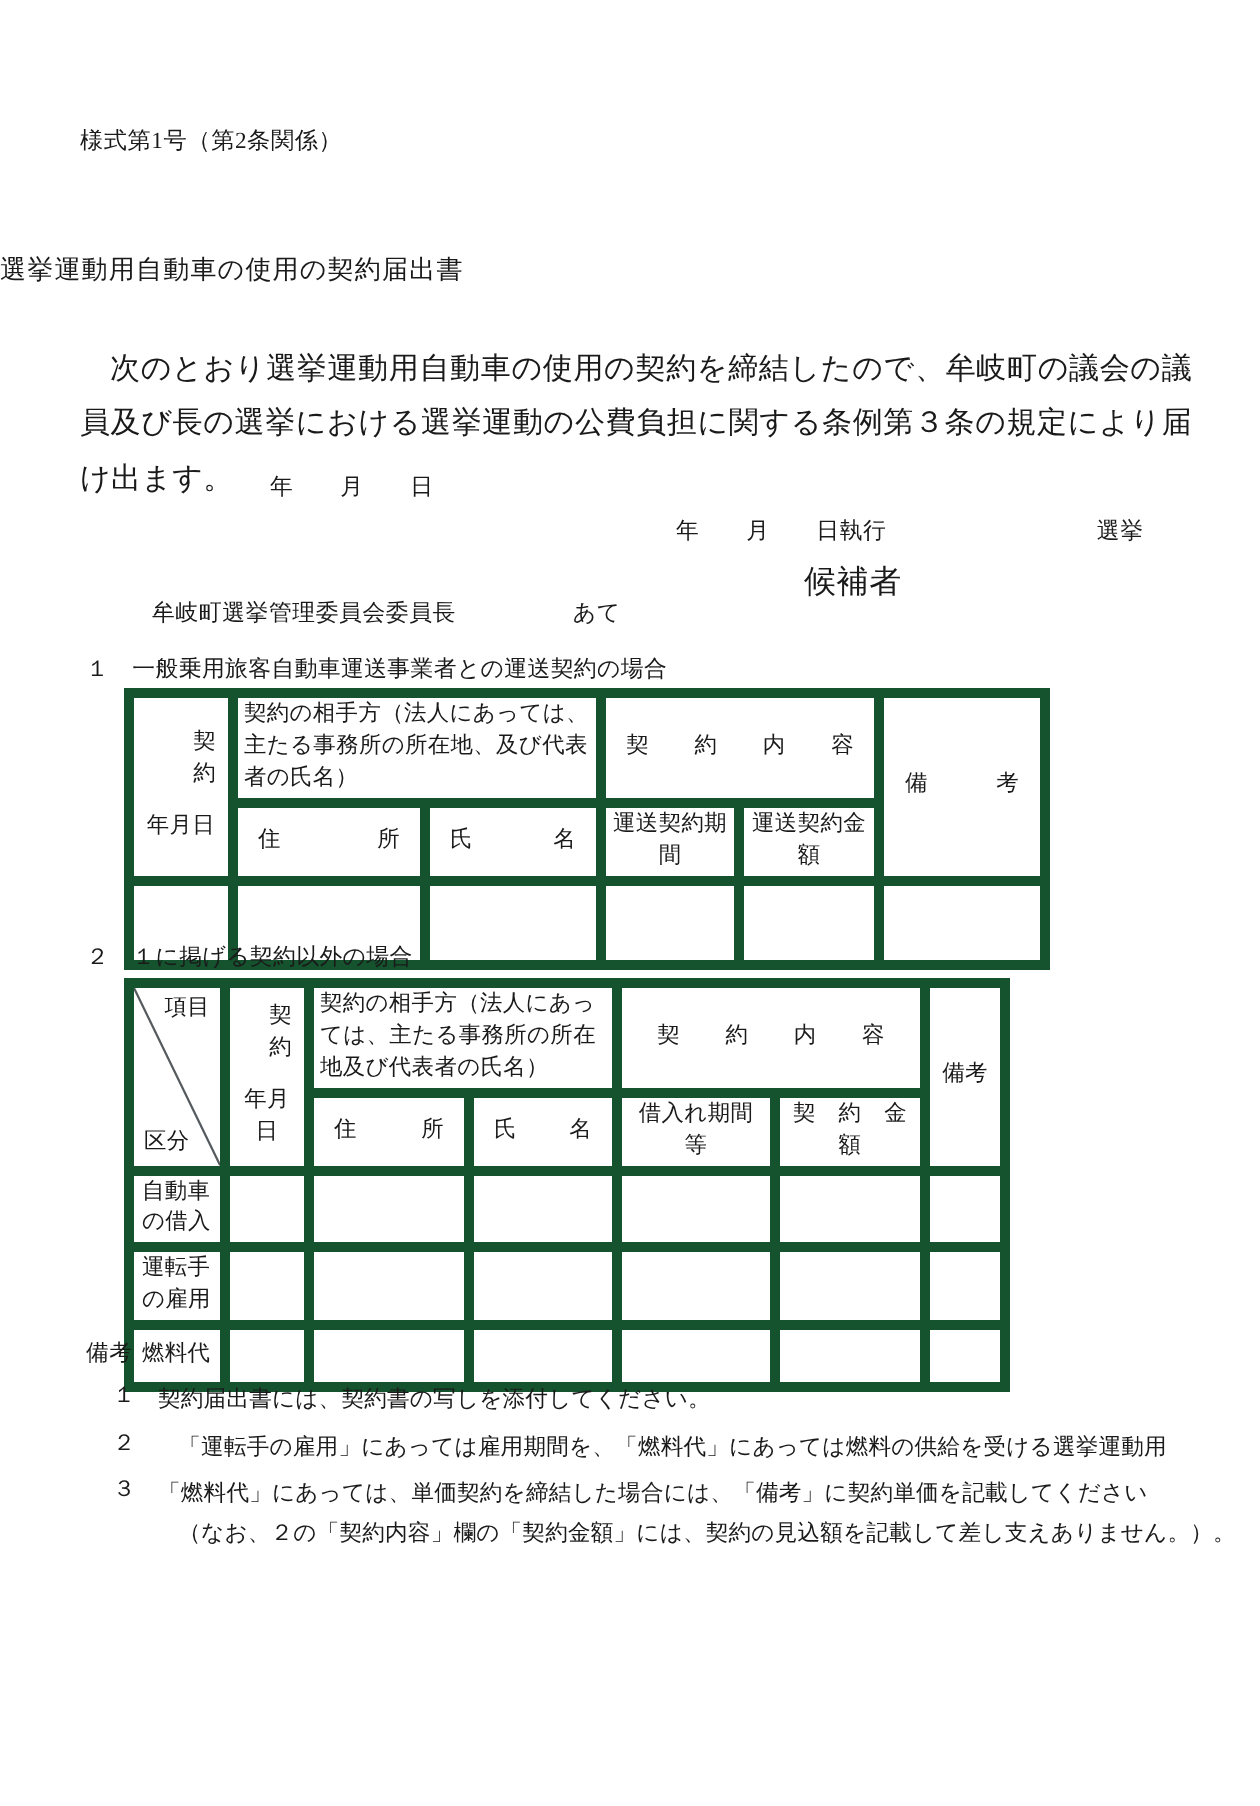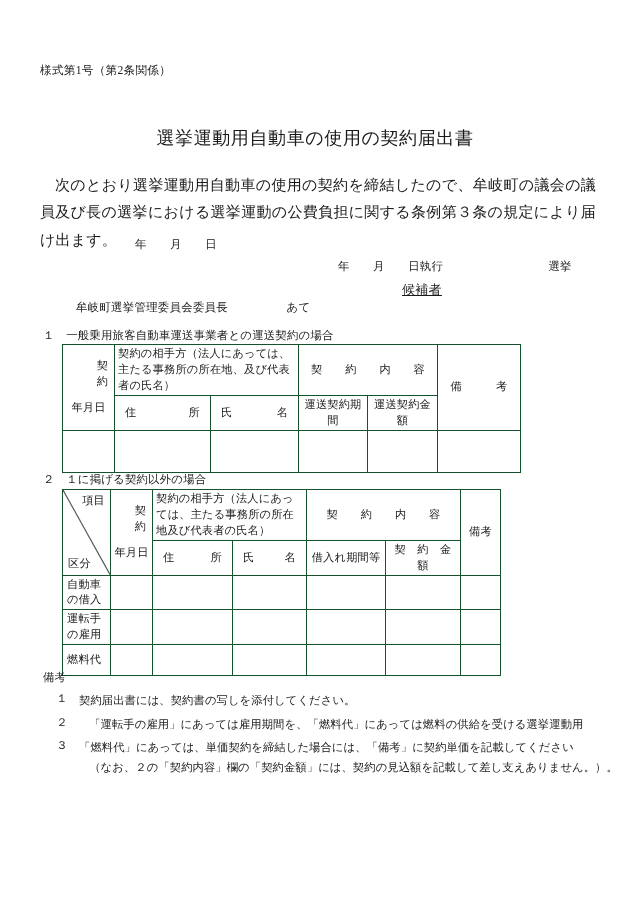--- a/index.html
+++ b/index.html
@@ -31,22 +31,21 @@
     top: 62px;
     font-size: 11.6px;
     letter-spacing: 0.3px;
     white-space: nowrap;
   }
   .doc-title {
     position: absolute;
     left: 0;
     right: 0;
     top: 125px;
-    text-align: center;
-    font-size: 18px;
+    font-size: 13px;
     letter-spacing: 0.6px;
   }
   .lead-paragraph {
     position: absolute;
     left: 40px;
     top: 172px;
     width: 556px;
     font-size: 15px;
     line-height: 1.82;
     text-align: justify;
@@ -69,24 +68,23 @@
     left: 338px;
     top: 258px;
     font-size: 11.4px;
     white-space: pre;
     letter-spacing: 0.3px;
   }
   .candidate-line {
     position: absolute;
     left: 402px;
     top: 280px;
-    font-size: 13px;
-    white-space: pre;
-    letter-spacing: 0.3px;
-    text-decoration: underline;
+    font-size: 16px;
+    white-space: pre;
+    letter-spacing: 0.3px;
   }
   .addressee-line {
     position: absolute;
     left: 76px;
     top: 299px;
     font-size: 11.4px;
     white-space: pre;
     letter-spacing: 0.3px;
   }
 
@@ -101,21 +99,21 @@
   #sec2-heading { left: 43px; top: 471px; }
 
   
   table.form-table {
     position: absolute;
     border-collapse: collapse;
     table-layout: fixed;
     font-size: 11.2px;
   }
   table.form-table td {
-    border: 1px solid #14532d;
+    border: 5px solid #14532d;
     padding: 1px 3px;
     vertical-align: middle;
     line-height: 1.42;
     letter-spacing: 0.2px;
   }
   
   .spread {
     display: block;
     text-align: center;
     letter-spacing: 0.2px;

